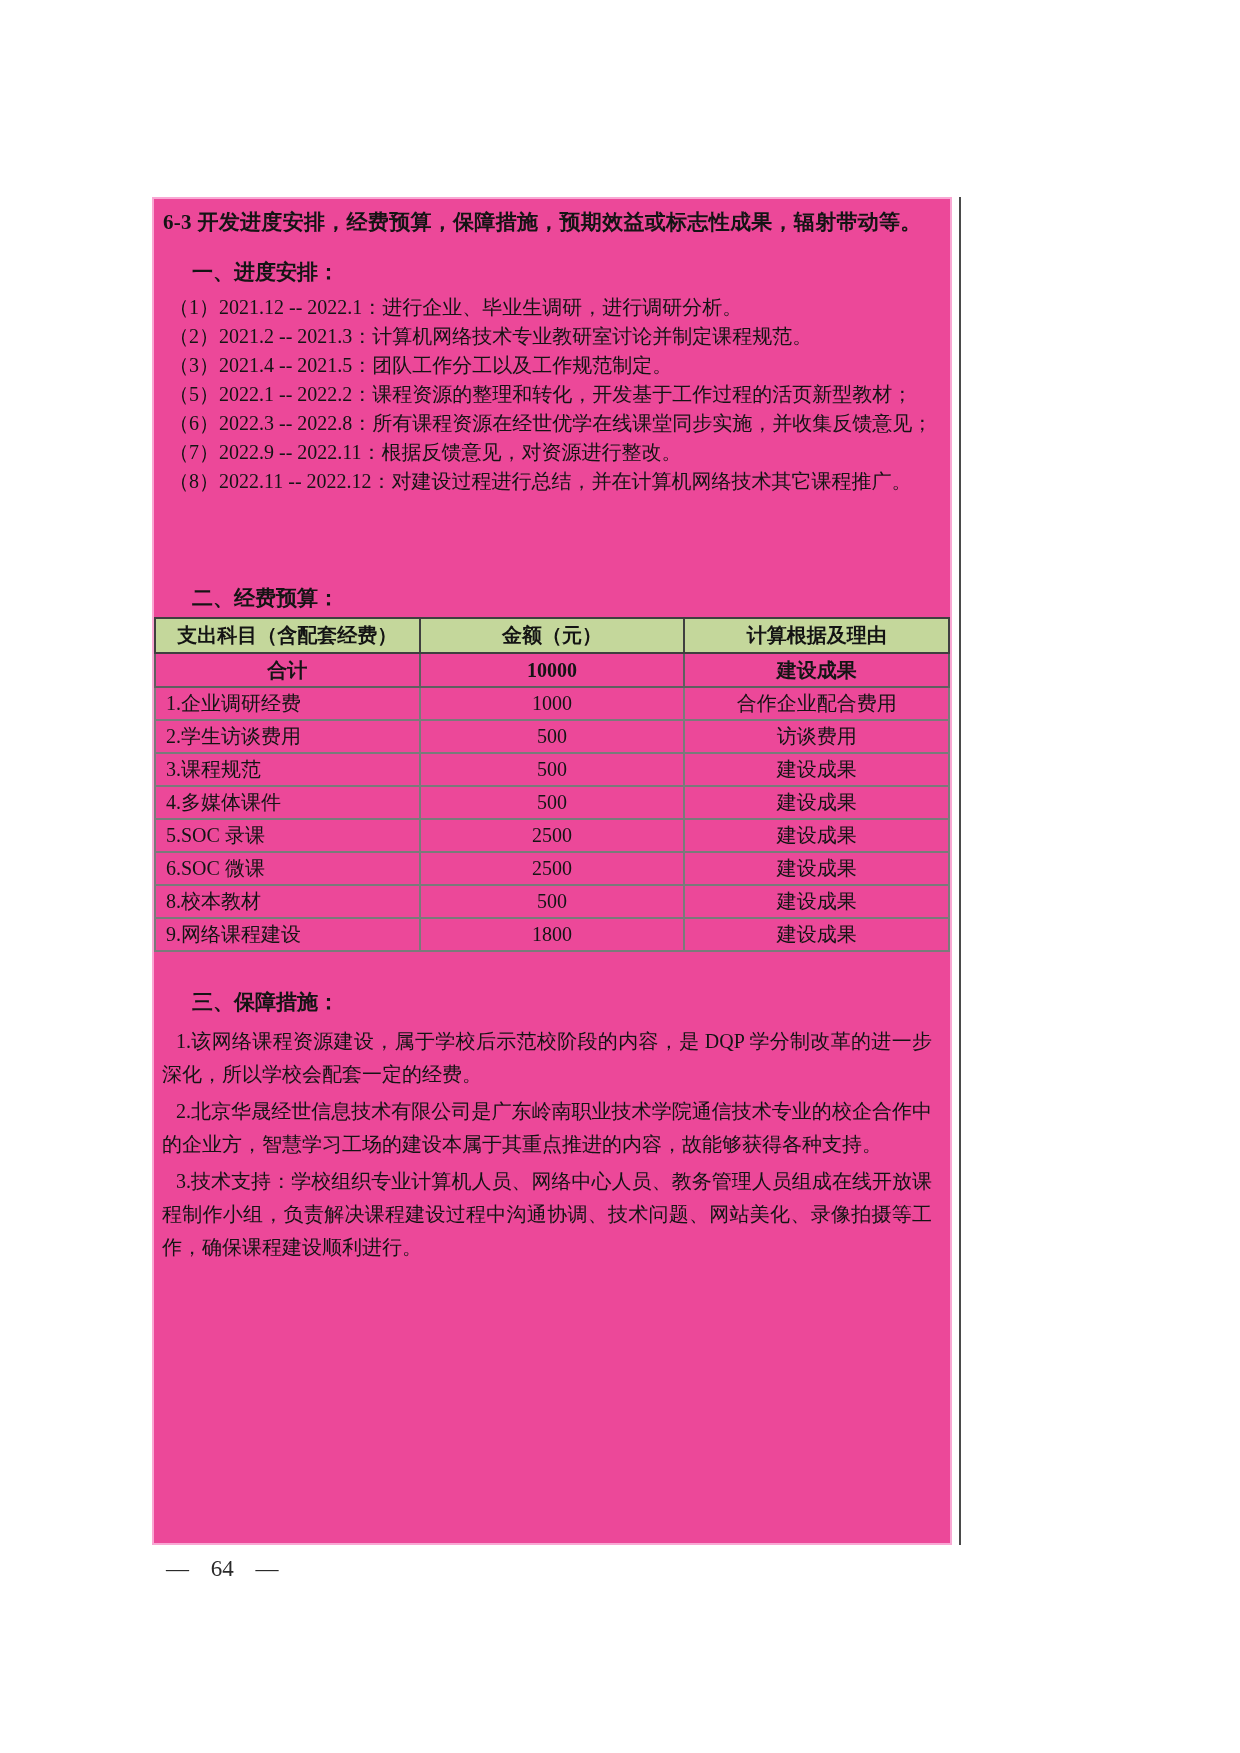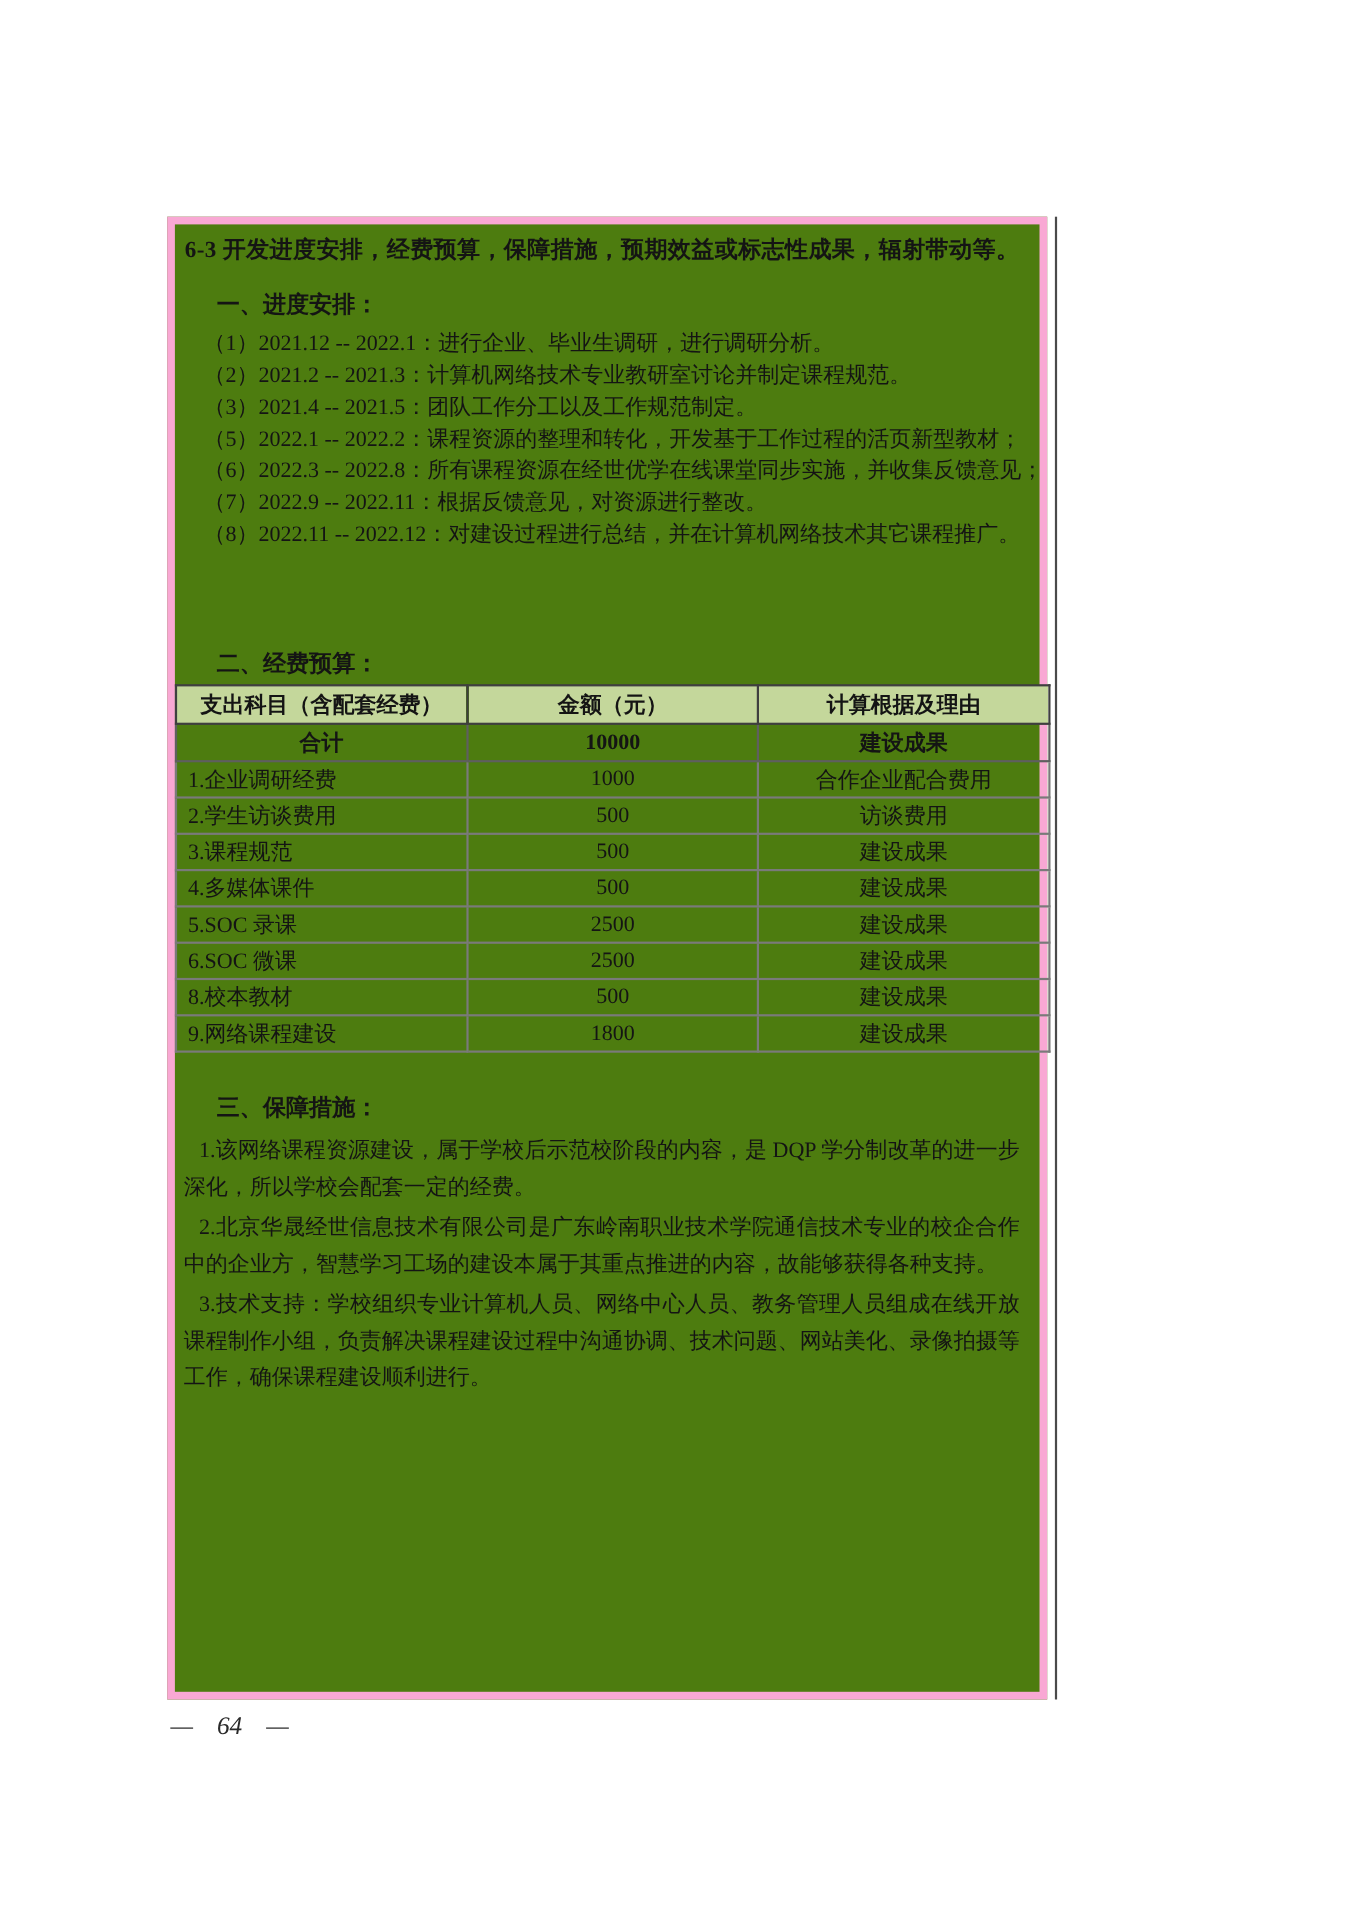--- a/index.html
+++ b/index.html
@@ -3,34 +3,34 @@
 <meta charset="utf-8">
 <style>
   html,body { margin:0; padding:0; }
   .page {
     position:relative; width:1240px; height:1753px; background:#ffffff;
     font-family:"Liberation Serif","DejaVu Serif",serif; color:#141414;
     overflow:hidden;
   }
   .form-box {
     position:absolute; left:152px; top:197px; width:800px; height:1348px;
-    border:7px solid #f9a8d4; box-sizing:border-box; background:#4d7c0f;
+    border:2px solid #f9a8d4; box-sizing:border-box; background:#ec4899;
   }
   .right-rail {
     position:absolute; left:959px; top:197px; width:2px; height:1348px;
     background:#4a4a4a;
   }
   .section-title {
     margin:9px 8px 0 9px; font-size:21px; font-weight:bold; line-height:29px;
     letter-spacing:0.3px;
   }
   .sub-heading { font-weight:bold; font-size:21px; line-height:29px; }
   .schedule-heading { margin:21px 0 0 38px; }
   .schedule-list { margin:6px 0 0 15px; }
-  .schedule-item { font-size:20px; line-height:29px; white-space:nowrap;margin-left:11px; }
+  .schedule-item { font-size:20px; line-height:29px; white-space:nowrap; }
   .budget-heading { margin:88px 0 0 38px; }
   .budget-table {
     margin:4px 4px 0 0; width:796px; border-collapse:collapse; table-layout:fixed;
   }
   .budget-table th, .budget-table td {
     border:2px solid #7a7a7a; font-size:20px; text-align:center; padding:0;
     overflow:hidden;
   }
   .budget-table thead th {
     background:var(--header-bg,#c4d79b); height:33px; font-weight:bold;
@@ -39,22 +39,22 @@
   .budget-table tr.summary td { font-weight:bold; height:32px; border-color:#5f5f5f; }
   .budget-table tbody td { height:31px; }
   .budget-table td.left { text-align:left; padding-left:10px; }
   .safeguard-heading { margin:36px 0 0 38px; }
   .safeguards { margin:8px 14px 0 4px; }
   .safeguards p {
     margin:4px; font-size:20px; line-height:33px; text-indent:14px;
     text-align:justify;
   }
   .page-number {
-    position:absolute; left:155px; top:1556px; font-size:23px;
-    word-spacing:16px; color:#2a2a2a;font-style:italic;
+    position:absolute; left:166px; top:1556px; font-size:23px;
+    word-spacing:16px; color:#2a2a2a;
   }
 </style>
 </head>
 <body style="--header-bg: #c4d79b;">
 
 <div class="page">
   <div class="form-box">
     <div class="section-title">6-3 开发进度安排，经费预算，保障措施，预期效益或标志性成果，辐射带动等。</div>
 
     <div class="sub-heading schedule-heading">一、进度安排：</div>

